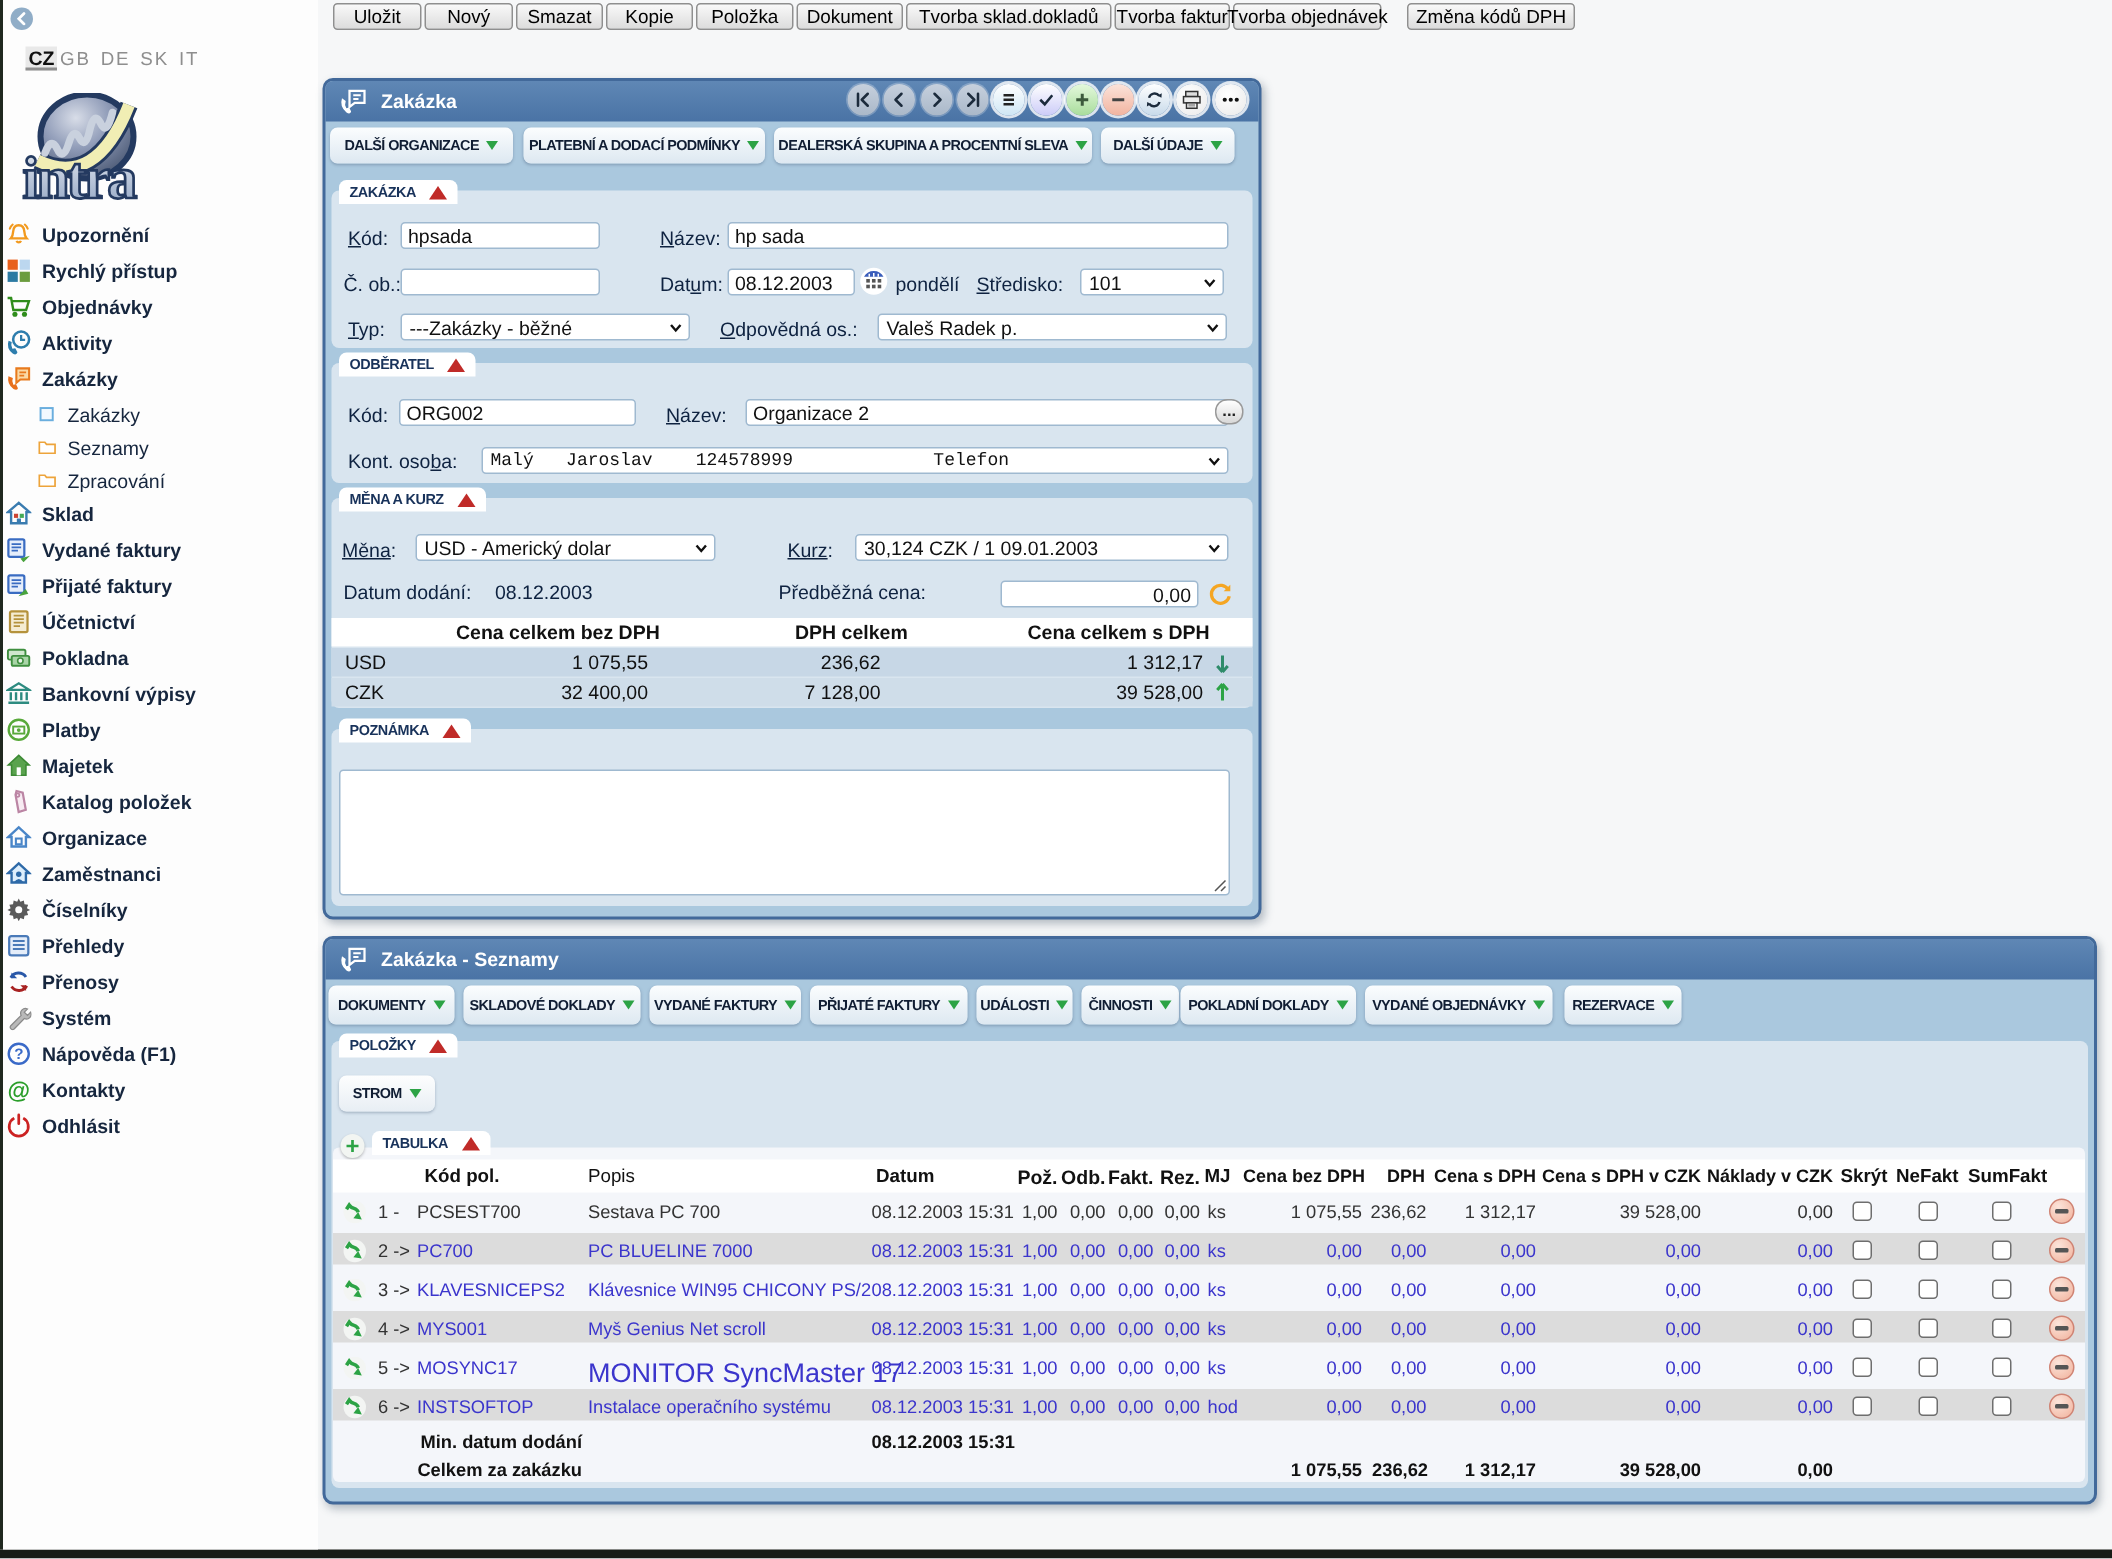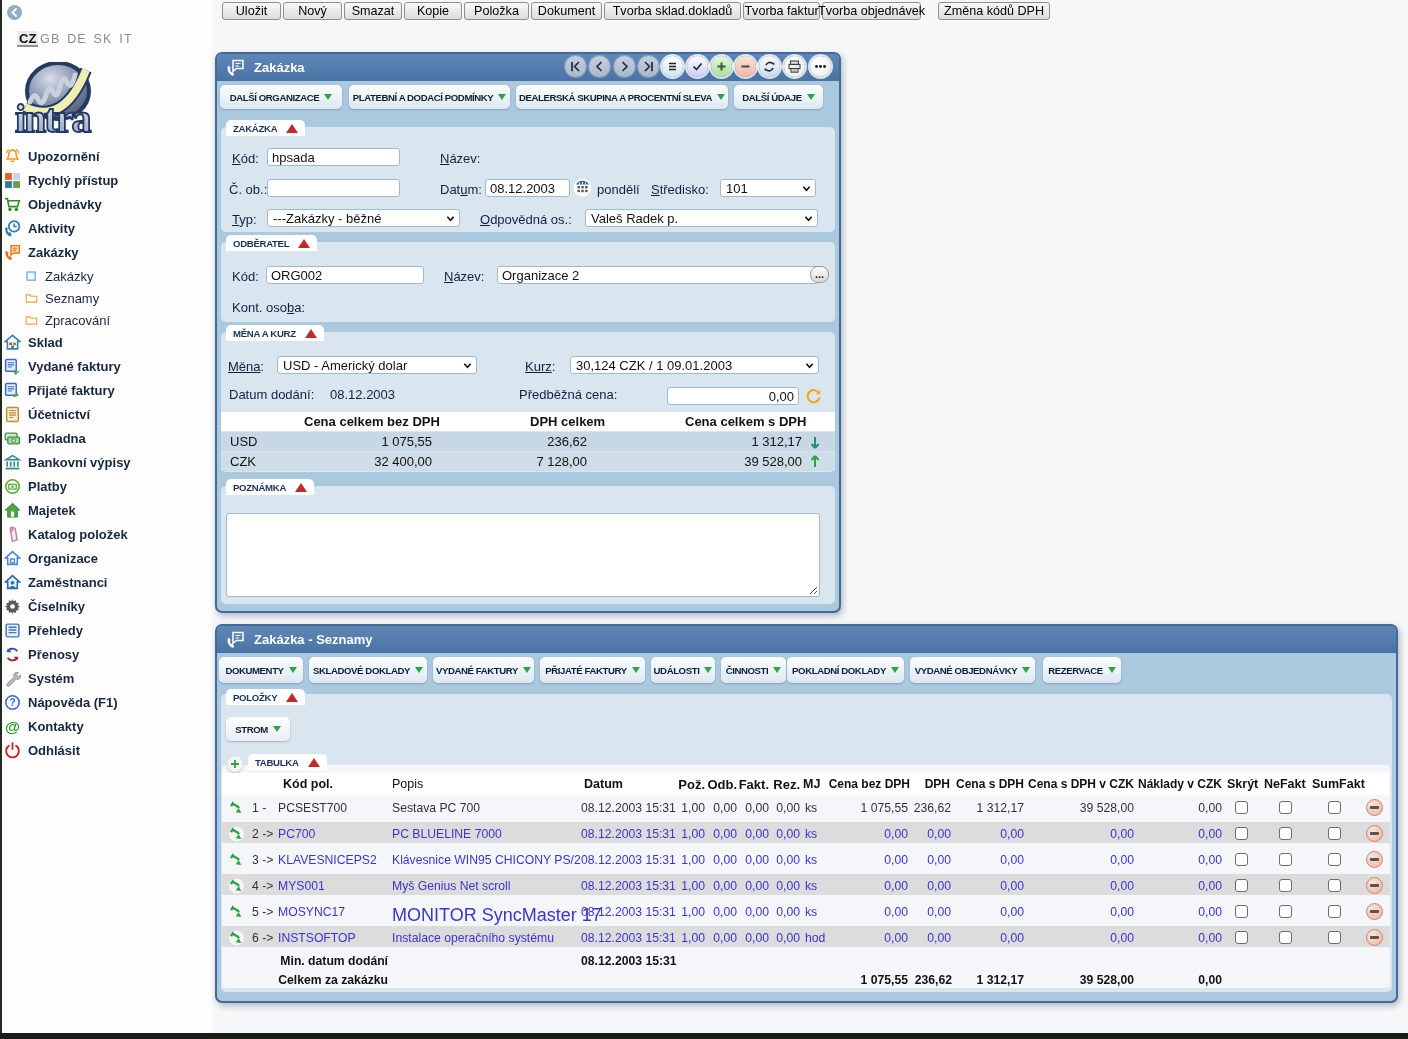--- a/index.html
+++ b/index.html
@@ -385,20 +385,21 @@
     </div>
 <div class="tabbtn" style="left:3px;top:31px;width:122px;height:24px">DALŠÍ ORGANIZACE<span class="gtri"></span></div>
 <div class="tabbtn" style="left:132px;top:31px;width:161px;height:24px">PLATEBNÍ A DODACÍ PODMÍNKY<span class="gtri"></span></div>
 <div class="tabbtn" style="left:299px;top:31px;width:212px;height:24px">DEALERSKÁ SKUPINA A PROCENTNÍ SLEVA<span class="gtri"></span></div>
 <div class="tabbtn" style="left:517px;top:31px;width:89px;height:24px">DALŠÍ ÚDAJE<span class="gtri"></span></div>
 <div class="fs" style="left:4px;top:73px;width:614px;height:105px"></div>
 <div class="fstab" style="left:9px;top:66px">ZAKÁZKA<span class="rtriu"></span></div>
 <div class="lbl" style="left:15px;top:97px"><u>K</u>ód:</div>
 <div class="inp" style="left:50px;top:94px;width:133px;">hpsada</div>
 <div class="lbl" style="left:223px;top:97px"><u>N</u>ázev:</div>
+<div class="inp" style="left:268px;top:94px;width:334px;">hp sada</div>
 <div class="lbl" style="left:12px;top:128px">Č. ob.:</div>
 <div class="inp" style="left:50px;top:125px;width:133px;"></div>
 <div class="lbl" style="left:223px;top:128px">Dat<u>u</u>m:</div>
 <div class="inp" style="left:268px;top:125px;width:85px;">08.12.2003</div>
 <svg class="abs" style="left:356px;top:124px" width="19" height="19" viewBox="0 0 19 19">
       <circle cx="9.5" cy="9.5" r="9" fill="#fff"></circle>
       <path d="M3 6.5 a7.5 7.5 0 0 1 13 0 Z" fill="#3a5dbb"></path>
       <path d="M6.5 4.5 v2 M9.5 4 v2.5 M12.5 4.5 v2" stroke="#fff" stroke-width="1"></path>
       <g fill="#555">
         <rect x="4.5" y="8" width="2.4" height="2.4"></rect>
@@ -423,20 +424,23 @@
         <path d="M1.5 3 L5 7 L8.5 3" stroke="#111" stroke-width="1.8" fill="none"></path>
       </svg></div>
 <div class="fs" style="left:4px;top:188px;width:614px;height:80px"></div>
 <div class="fstab" style="left:9px;top:181px">ODBĚRATEL<span class="rtriu"></span></div>
 <div class="lbl" style="left:15px;top:215px">Kód:</div>
 <div class="inp" style="left:49px;top:212px;width:158px;">ORG002</div>
 <div class="lbl" style="left:227px;top:215px"><u>N</u>ázev:</div>
 <div class="inp" style="left:280px;top:212px;width:322px;">Organizace 2</div>
 <div class="abs" style="left:593px;top:212px;width:19px;height:17px;border-radius:8px;background:linear-gradient(#ffffff,#d8d8d8);border:1px solid #999;display:flex;align-items:center;justify-content:center;font-size:11px;font-weight:bold;color:#222;line-height:5px">...</div>
 <div class="lbl" style="left:15px;top:246px">Kont. oso<u>b</u>a:</div>
+<div class="sel" style="left:104px;top:244px;width:498px;"><span style="font-family:'Liberation Mono',monospace;font-size:12px">Malý   Jaroslav    124578999             Telefon</span><svg class="chev" width="10" height="10" viewBox="0 0 10 10">
+        <path d="M1.5 3 L5 7 L8.5 3" stroke="#111" stroke-width="1.8" fill="none"></path>
+      </svg></div>
 <div class="fs" style="left:4px;top:278px;width:614px;height:140px"></div>
 <div class="fstab" style="left:9px;top:271px">MĚNA A KURZ<span class="rtriu"></span></div>
 <div class="lbl" style="left:11px;top:305px"><u>Měna</u>:</div>
 <div class="sel" style="left:60px;top:302px;width:200px;">USD - Americký dolar<svg class="chev" width="10" height="10" viewBox="0 0 10 10">
         <path d="M1.5 3 L5 7 L8.5 3" stroke="#111" stroke-width="1.8" fill="none"></path>
       </svg></div>
 <div class="lbl" style="left:308px;top:305px"><u>Kurz</u>:</div>
 <div class="sel" style="left:353px;top:302px;width:249px;">30,124 CZK / 1 09.01.2003<svg class="chev" width="10" height="10" viewBox="0 0 10 10">
         <path d="M1.5 3 L5 7 L8.5 3" stroke="#111" stroke-width="1.8" fill="none"></path>
       </svg></div>

